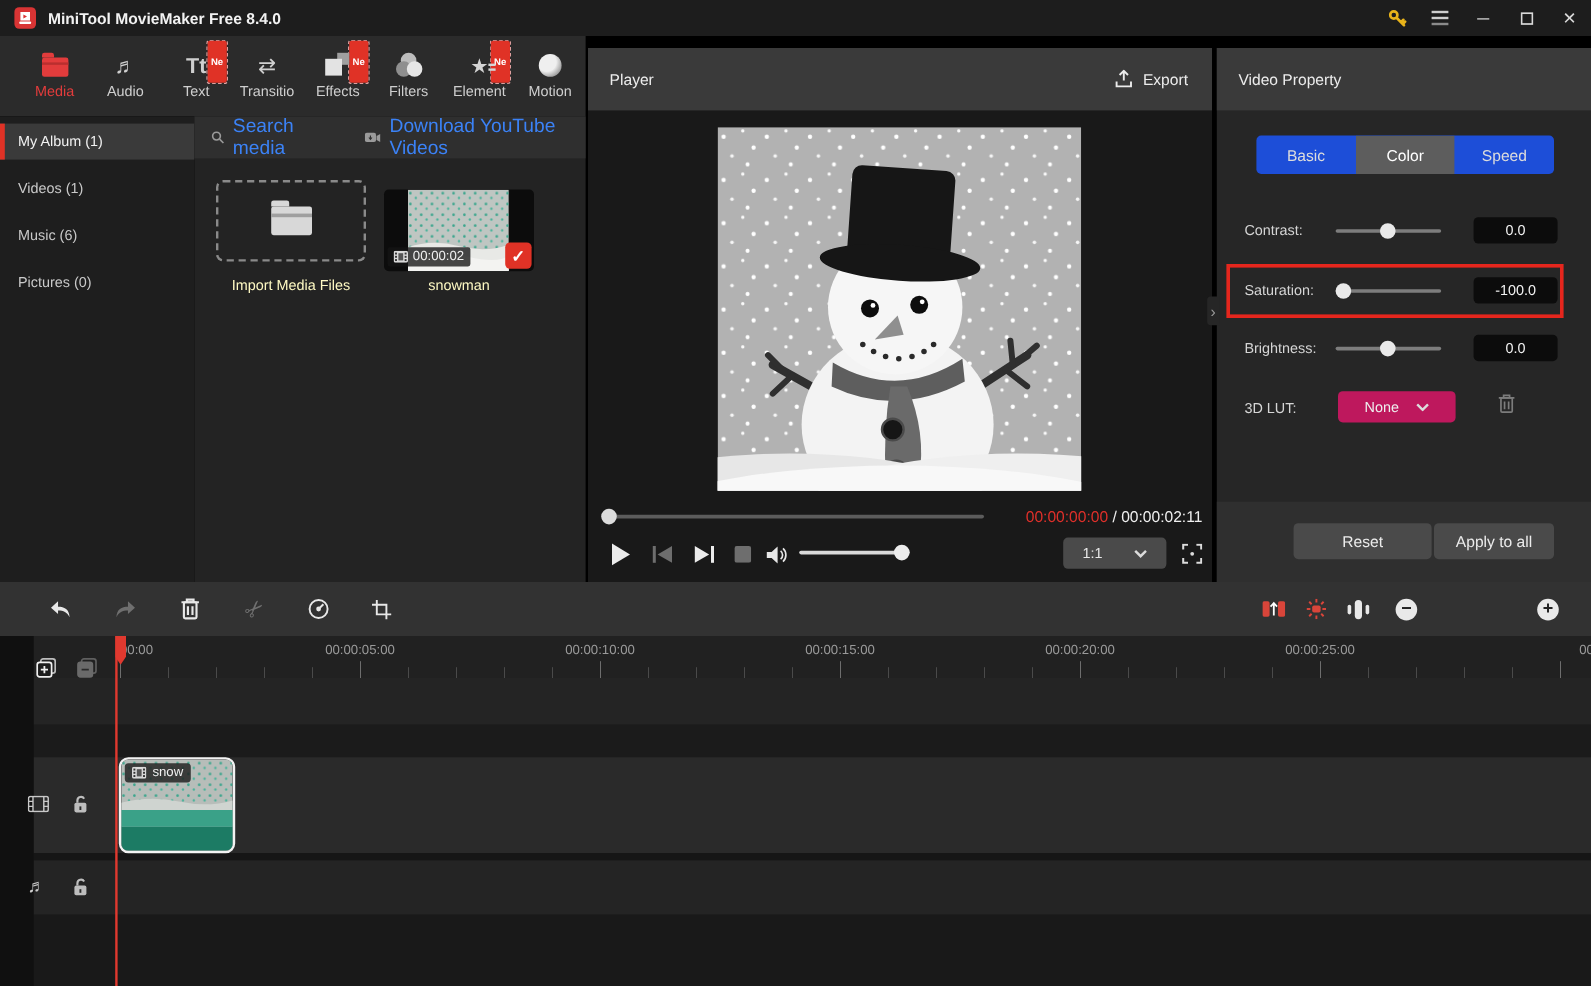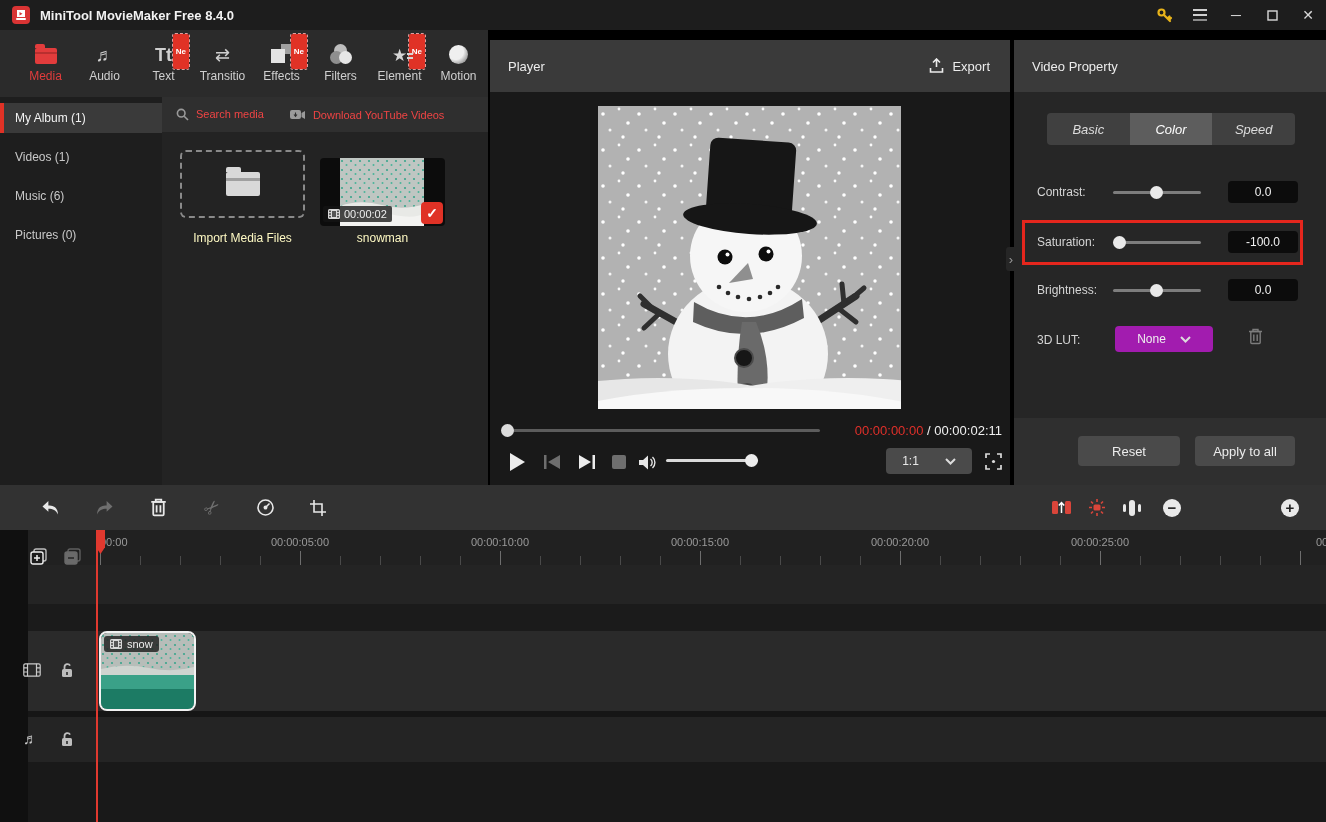--- a/index.html
+++ b/index.html
@@ -55,21 +55,21 @@
   .side-item { position:relative; height:30px; margin-top:9px; display:flex; align-items:center;
                padding-left:15px; font-size:12px; color:#c9c9c9; }
   .side-item:first-child { margin-top:6px; }
   .side-item.active { background:#3a3a3a; color:#f2f2f2; }
   .side-item.active:before { content:""; position:absolute; left:0; top:0; width:4px; height:30px; background:#e03226; }
 
   
   .media-panel { position:absolute; left:162px; top:97px; width:326px; height:388px; background:#232323; }
   .media-head { position:absolute; left:0; top:0; width:326px; height:35px; background:#2f2f2f;
                 display:flex; align-items:center; gap:26px; padding-left:14px; }
-  .media-head .mh-item { display:flex; gap:7px; font-size:11px; color:#ef4444; }
+  .media-head .mh-item { display:flex; align-items:center; gap:7px; font-size:16px; color:#3b82f6; }
   .import-box { position:absolute; left:18px; top:53px; width:125px; height:68px;
                 border:2px dashed #8a8a8a; border-radius:6px; display:flex; align-items:center; justify-content:center; }
   .folder-big { width:34px; height:24px; background:#d8d8d8; border-radius:2px; position:relative; }
   .folder-big:before { content:""; position:absolute; top:-5px; left:0; width:15px; height:5px;
                        background:#d8d8d8; border-radius:2px 2px 0 0; }
   .folder-big:after { content:""; position:absolute; top:6px; left:0; width:34px; height:3px; background:#9f9f9f; }
   .media-card { position:absolute; left:158px; top:61px; width:125px; height:68px; background:#0c0c0c;
                 border-radius:4px; overflow:hidden; }
   .media-card svg.thumb { position:absolute; left:20px; top:0; }
   .dur-badge { position:absolute; left:3px; bottom:4px; display:flex; align-items:center; gap:4px;
@@ -93,32 +93,32 @@
   .time-total { color:#f0f0f0; }
   .pc { position:absolute; top:408px; display:flex; align-items:center; justify-content:center; }
   .vol-track { position:absolute; left:176px; top:419px; width:92px; height:3px; background:#d9d9d9; border-radius:2px; }
   .vol-handle { position:absolute; left:255px; top:414px; width:13px; height:13px; border-radius:50%; background:#ececec; }
   .ratio-box { position:absolute; left:396px; top:408px; width:86px; height:26px; background:#4a4a4a;
                border-radius:4px; display:flex; align-items:center; justify-content:center; gap:26px;
                font-size:12px; color:#e8e8e8; }
 
   
   .props { position:absolute; left:1014px; top:40px; width:312px; height:445px; background:#262626; }
-  .seg { position:absolute; left:33px; top:73px; width:248px; height:32px; background:#404040;
-         border-radius:4px; display:flex; overflow:hidden;font-style:italic; }
+  .seg { position:absolute; left:33px; top:73px; width:248px; height:32px; background:#1d4ed8;
+         border-radius:4px; display:flex; overflow:hidden; }
   .seg-item { flex:1; display:flex; align-items:center; justify-content:center; font-size:13px; color:#dcdcdc; }
   .seg-item.active { background:#5d5d5d; color:#fff; }
   .prop-label { position:absolute; left:23px; font-size:12px; color:#d5d5d5; }
   .pslider { position:absolute; left:99px; width:88px; height:3px; background:#7d7d7d; border-radius:2px; }
   .pslider i { position:absolute; top:-5px; width:13px; height:13px; border-radius:50%; background:#e9e9e9; }
   .pvalue { position:absolute; left:214px; width:70px; height:22px; background:#0c0c0c; border-radius:4px;
             font-size:12px; color:#f2f2f2; text-align:center; line-height:22px; }
   .sat-highlight { position:absolute; left:8px; top:180px; width:281px; height:45px;
                    border:3px solid #e5261d; z-index:6; }
-  .lut-drop { position:absolute; left:101px; top:286px; width:98px; height:26px; background:#a21caf;
+  .lut-drop { position:absolute; left:101px; top:286px; width:98px; height:26px; background:#be185d;
               border-radius:4px; display:flex; align-items:center; justify-content:center; gap:14px;
               font-size:12px; color:#eee; }
   .props-footer { position:absolute; left:0; top:378px; width:312px; height:67px; background:#2f2f2f; }
   .pf-btn { position:absolute; top:18px; height:30px; background:#4a4a4a; border-radius:4px; border:none;
             color:#ececec; font-size:13px; font-family:inherit; display:flex; align-items:center; justify-content:center; }
   .collapse-tab { position:absolute; left:1006px; top:247px; width:10px; height:24px; background:#262626;
                   color:#999; font-size:13px; display:flex; align-items:center; justify-content:center;
                   border-radius:3px 0 0 3px; z-index:4; }
 
   
@@ -470,21 +470,21 @@
     </div>
     <div style="position:absolute; left:234px; top:288px;">
       <svg width="15" height="17" viewBox="0 0 15 17" fill="none" stroke="#7c7c7c" stroke-width="1.4">
         <path d="M1 3.5 H14 M5 3.5 V1.5 H10 V3.5"></path>
           <rect x="2.8" y="3.5" width="9.4" height="12" rx="1"></rect>
         <path d="M5.8 6.5 V13 M9.2 6.5 V13"></path>
       </svg>
     </div>
 
     <div class="props-footer">
-      <button class="pf-btn" style="left:64px; width:102px;">Reset</button>
+      <button class="pf-btn" style="left:64px; width:115px;">Reset</button>
       <button class="pf-btn" style="left:181px; width:100px;">Apply to all</button>
     </div>
   </div>
   <div class="collapse-tab">›</div>
 
   <div class="tl-toolbar">
     <div class="tt-icon" style="left:36px; width:28px;">
       <svg width="19" height="16" viewBox="0 0 17 15">
           <path d="M6.5 1 L1 6 L6.5 11 V8.2 C10.8 8.2 13.6 9.6 15.5 13.5 C15.2 7 11.5 5.2 6.5 5.2 Z" fill="#e8e8e8"></path>
         </svg>

